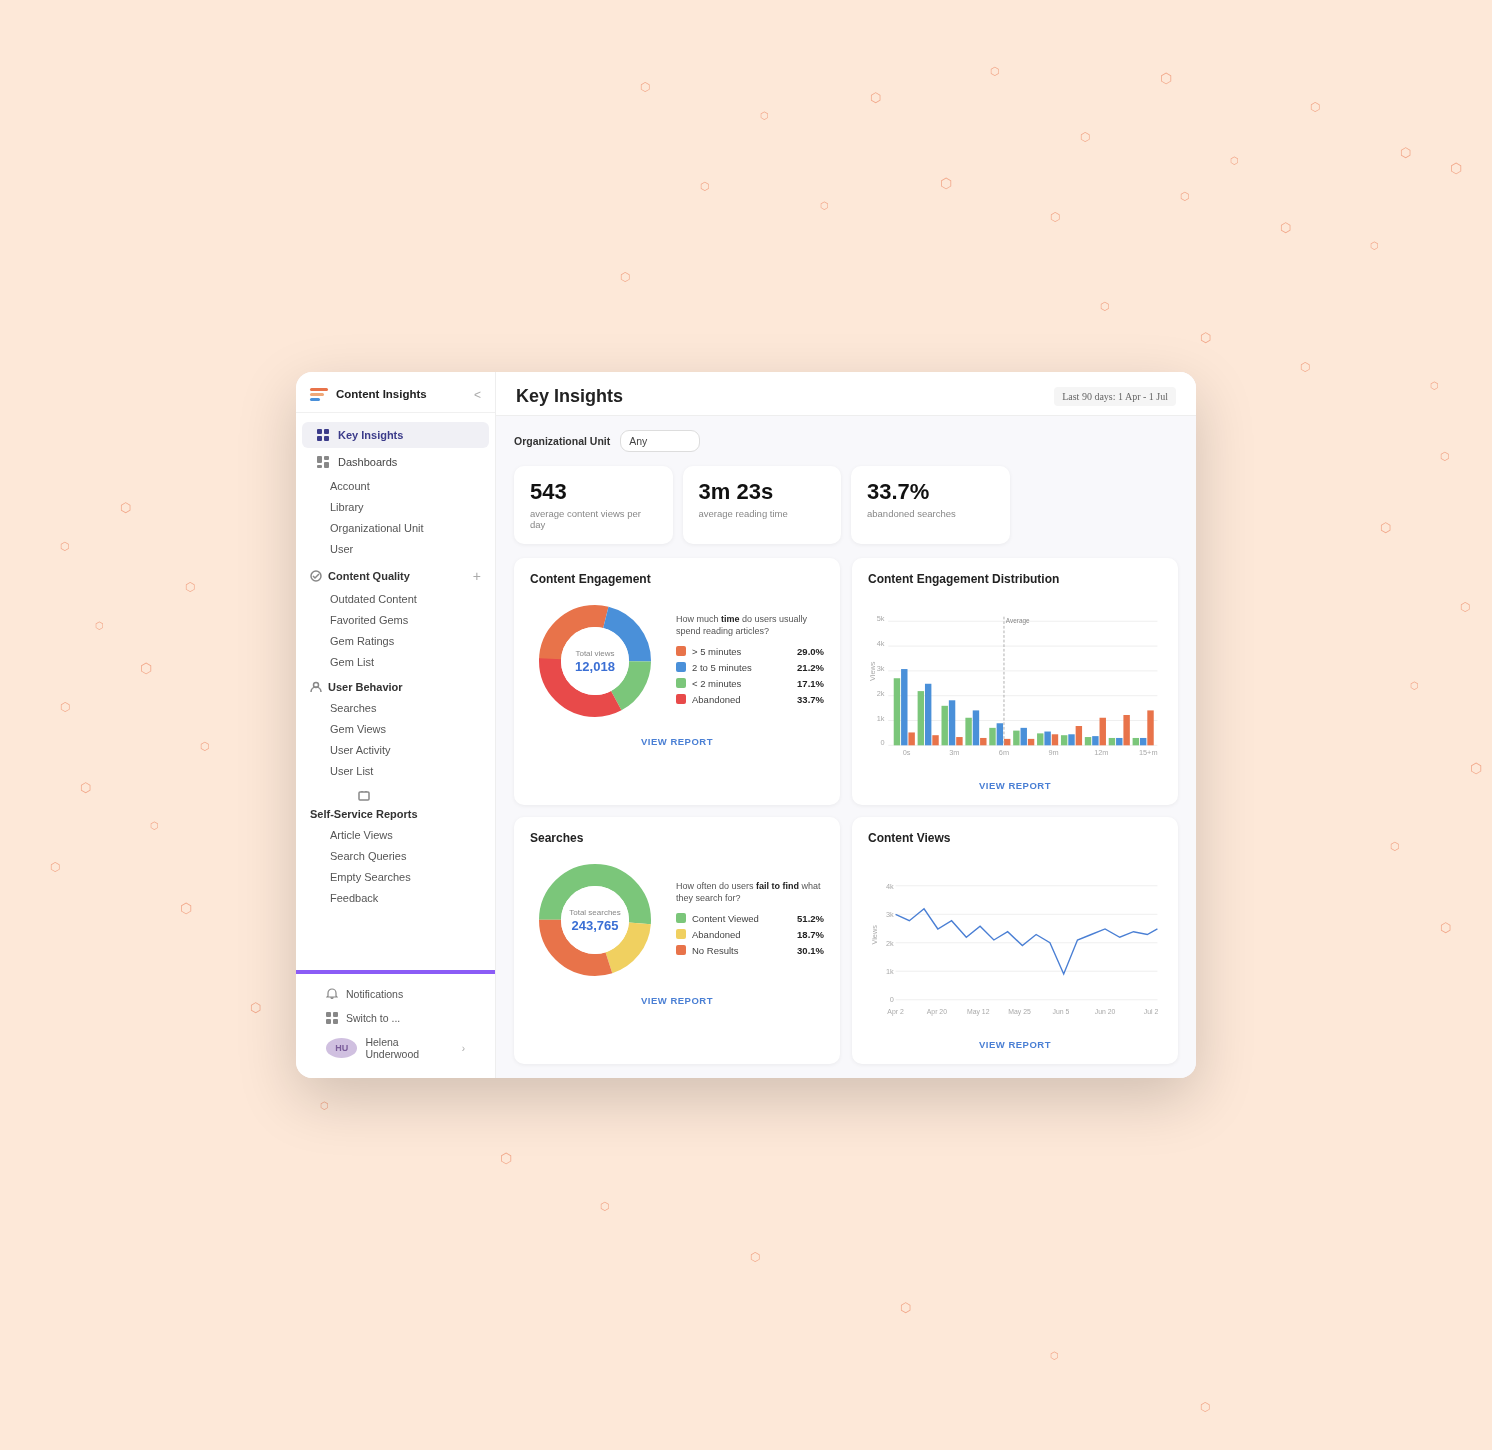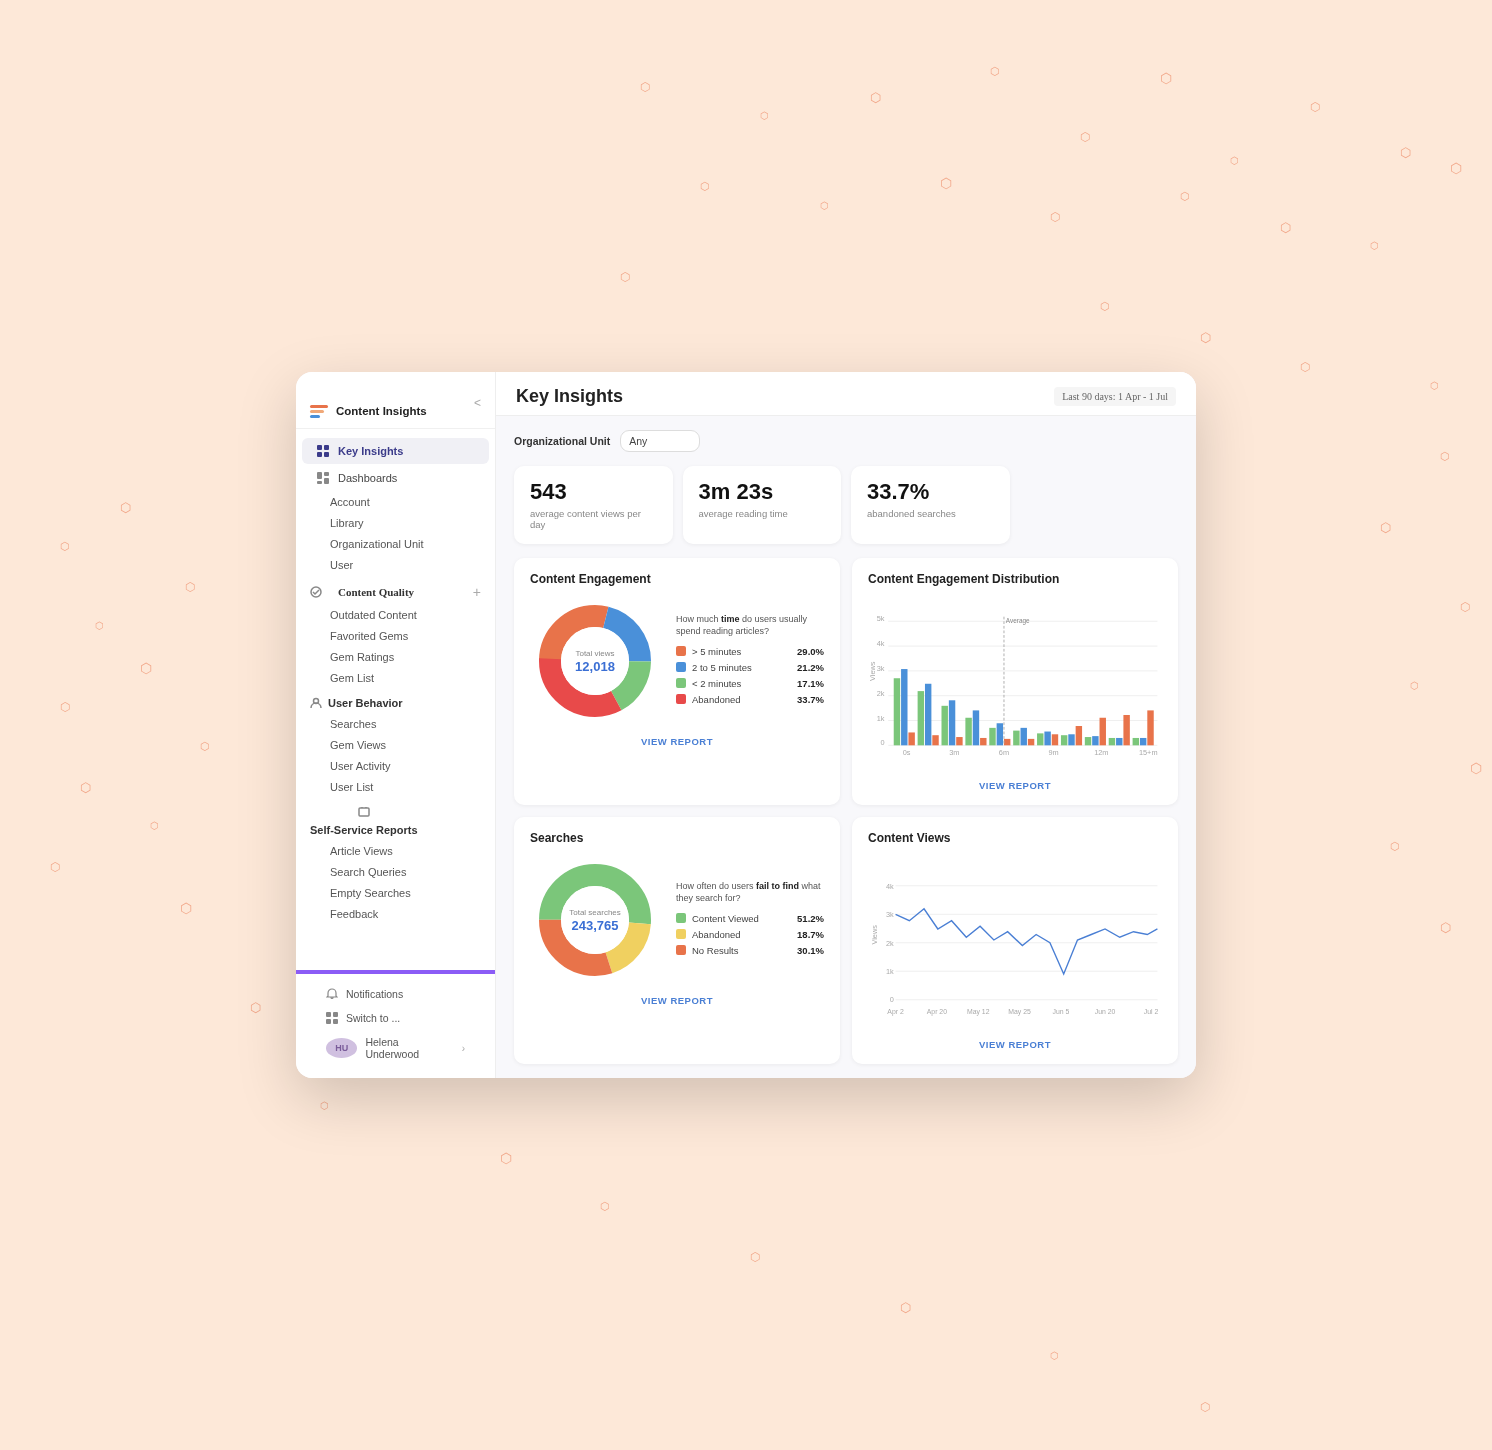--- a/index.html
+++ b/index.html
@@ -53,21 +53,20 @@
       display: flex;
       align-items: center;
       justify-content: space-between;
       padding: 16px 14px 10px;
       border-bottom: 1px solid #f0f0f0;
     }
 
     .sidebar-logo {
       display: flex;
       gap: 8px;
-      margin-top: 17px;
     }
 
     .logo-stripes {
       display: flex;
       flex-direction: column;
       gap: 2px;
     }
     .logo-stripes span {
       display: block;
       height: 3px;
@@ -485,21 +484,21 @@
         </div>
         <span>Dashboards</span>
       </div>
 
       <div class="nav-sub-item">Account</div>
       <div class="nav-sub-item">Library</div>
       <div class="nav-sub-item">Organizational Unit</div>
       <div class="nav-sub-item">User</div>
 
       <div class="nav-section-header">
-        <span style="display:flex;align-items:center;gap:16px;font-family:Liberation Serif, serif;">
+        <span style="display:flex;align-items:center;gap:6px;">
           <svg width="12" height="12" viewBox="0 0 12 12">
               <circle cx="6" cy="6" r="5" stroke="#888" fill="none" stroke-width="1.5"></circle>
               <path d="M3 6l2 2 4-4" stroke="#888" stroke-width="1.5" fill="none"></path>
             </svg>
           <span>Content Quality</span>
         </span>
         <button class="plus-btn">+</button>
       </div>
       <div class="nav-sub-item">Outdated Content</div>
       <div class="nav-sub-item">Favorited Gems</div>

